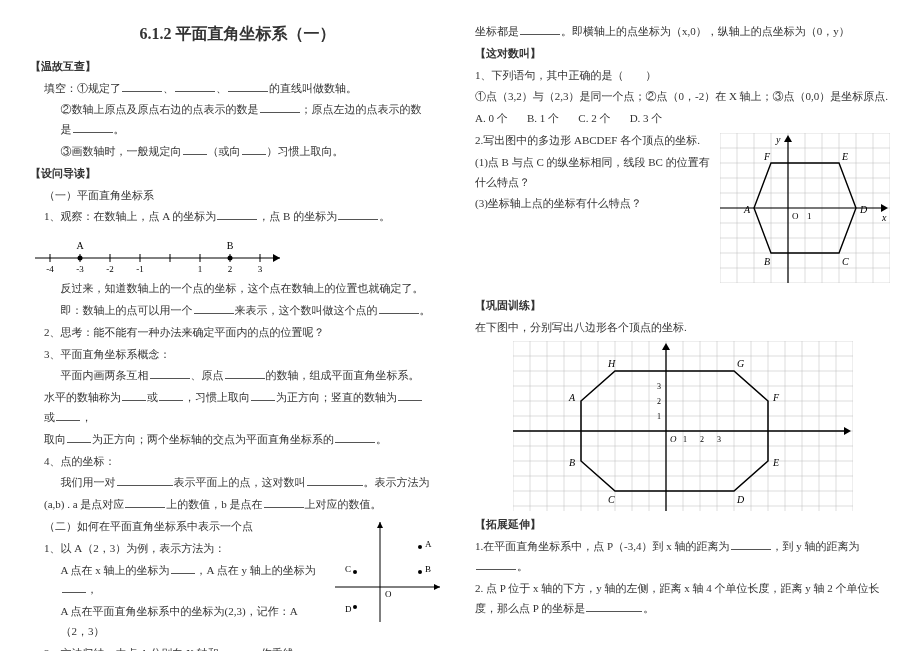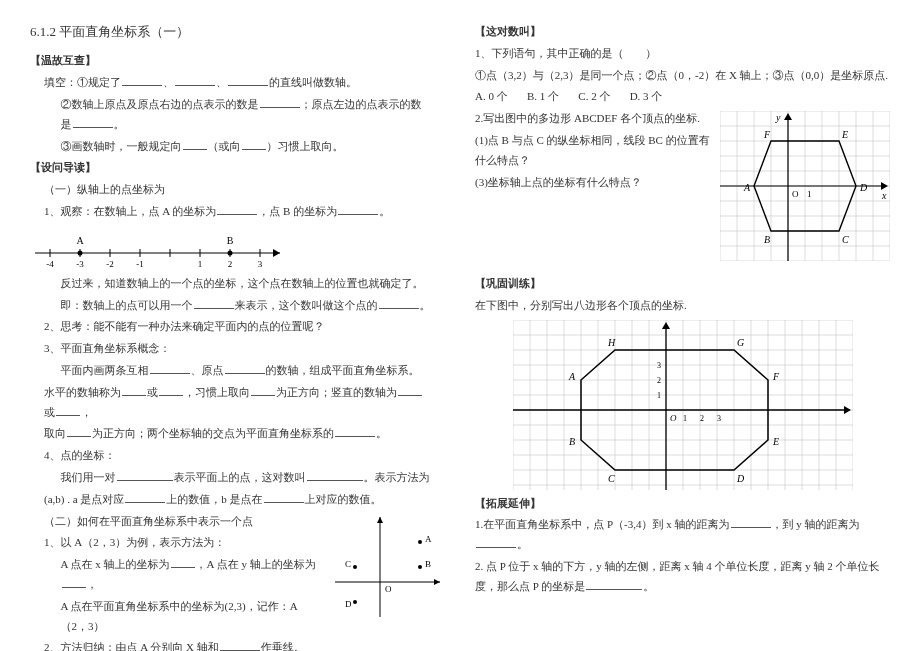--- a/index.html
+++ b/index.html
@@ -14,23 +14,23 @@
   }
   .columns {
     display: flex;
     gap: 30px;
   }
   .col {
     flex: 1;
     min-width: 0;
   }
   h1 {
-    font-size: 13px;
-    text-align: left;
-    font-weight: normal;
+    font-size: 16px;
+    text-align: center;
+    font-weight: bold;
     margin: 0 0 8px 0;
   }
   .section-head {
     font-weight: bold;
     margin: 2px 0 2px 0;
   }
   .blank {
     display: inline-block;
     border-bottom: 1px solid #555;
     min-width: 36px;
@@ -75,21 +75,21 @@
       <span>填空：</span><span>①规定了</span><span class="blank med"></span><span>、</span><span class="blank med"></span><span>、</span><span class="blank med"></span><span>的直线叫做数轴。</span>
     </p>
     <p class="indent">
       <span>②数轴上原点及原点右边的点表示的数是</span><span class="blank med"></span><span>；原点左边的点表示的数是</span><span class="blank med"></span><span>。</span>
     </p>
     <p class="indent">
       <span>③画数轴时，一般规定向</span><span class="blank short"></span><span>（或向</span><span class="blank short"></span><span>）习惯上取向。</span>
     </p>
 
     <p class="section-head">【设问导读】</p>
-    <p>（一）纵轴上的点坐标为</p>
+    <p>（一）平面直角坐标系</p>
     <p>
       <span>1、观察：在数轴上，点 A 的坐标为</span><span class="blank med"></span><span>，点 B 的坐标为</span><span class="blank med"></span><span>。</span>
     </p>
 
     <div class="numberline">
       <svg width="260" height="40" viewBox="0 0 260 40">
         <line x1="5" y1="25" x2="250" y2="25" stroke="#000" stroke-width="1"></line>
         <polygon points="250,25 243,21 243,29" fill="#000"></polygon>
 
         <g stroke="#000" stroke-width="1">
@@ -165,20 +165,23 @@
       </p>
       <p class="indent">A 点在平面直角坐标系中的坐标为(2,3)，记作：A（2，3）</p>
       <p>
         <span>2、方法归纳：由点 A 分别向 X 轴和</span><span class="blank med"></span><span>作垂线。</span>
       </p>
 
     </div>
   </div>
 
   <div class="col right-col">
+    <p>
+      <span>坐标都是</span><span class="blank med"></span><span>。即横轴上的点坐标为（x,0），纵轴上的点坐标为（0，y）</span>
+    </p>
 
     <p class="section-head">【这对数叫】</p>
 
     <p>1、下列语句，其中正确的是（　　）</p>
     <p>①点（3,2）与（2,3）是同一个点；②点（0，-2）在 X 轴上；③点（0,0）是坐标原点.</p>
     <p>
       <span>A. 0 个</span>&nbsp;&nbsp;&nbsp;&nbsp;&nbsp;&nbsp;
       <span>B. 1 个</span>&nbsp;&nbsp;&nbsp;&nbsp;&nbsp;&nbsp;
       <span>C. 2 个</span>&nbsp;&nbsp;&nbsp;&nbsp;&nbsp;&nbsp;
       <span>D. 3 个</span>

